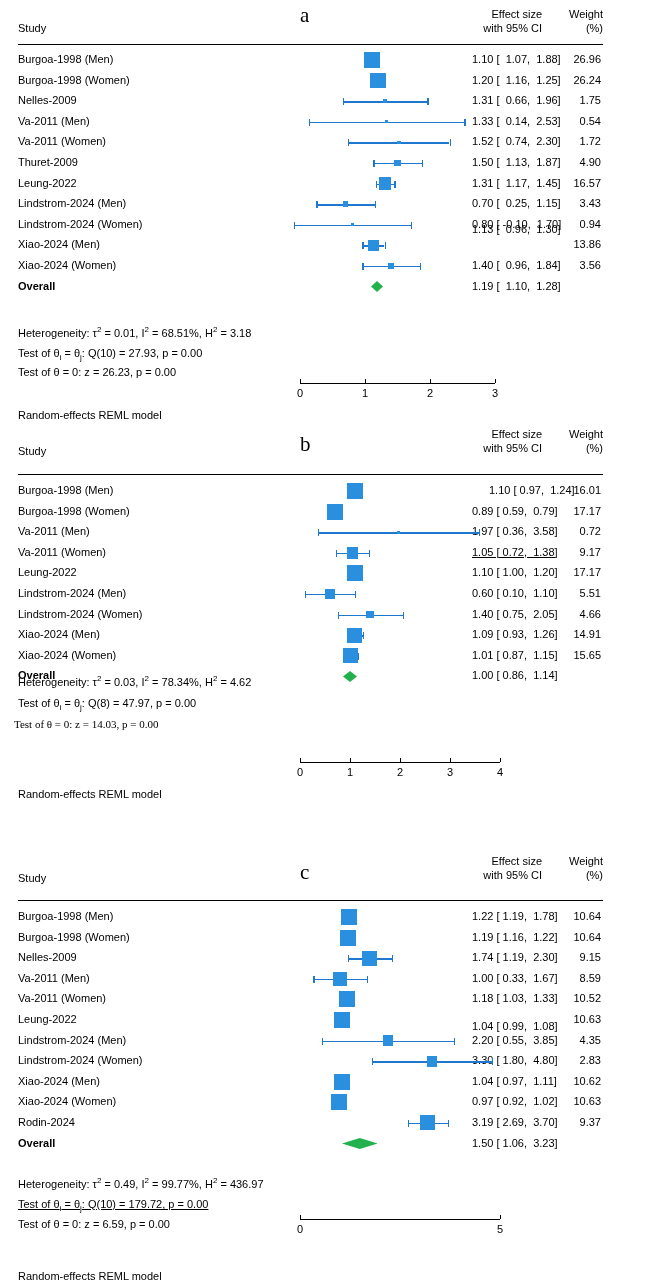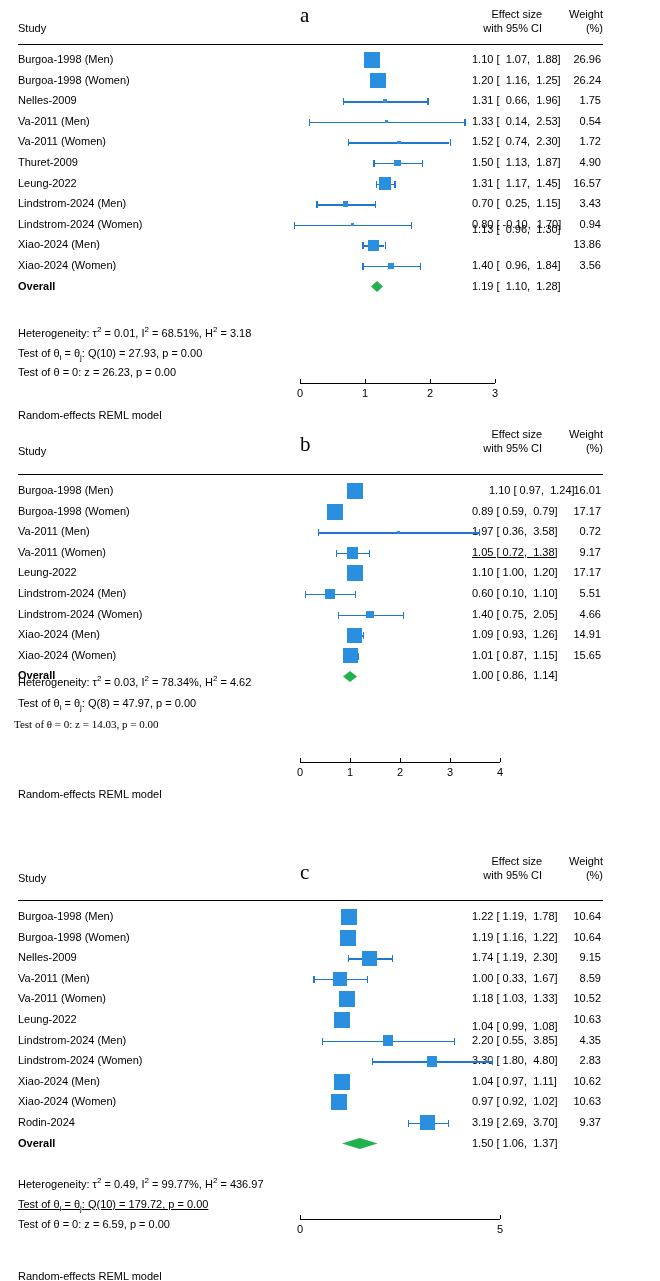--- a/index.html
+++ b/index.html
@@ -381,21 +381,21 @@
       <div class="ci-cap" style="left:340.8px;top:1099.4px;height:7px;"></div>
       <div class="box" style="left:330.8037602822289px;top:1094.403760282229px;width:15.992479435542213px;height:15.992479435542213px;"></div>
       <div class="row-label" style="left:18px;top:1116px;">Rodin-2024</div>
       <div class="row-eff" style="left:472px;top:1116px;">3.19 [ 2.69,  3.70]</div>
       <div class="row-wt" style="left:541px;top:1116px;width:60px;">9.37</div>
       <div class="ci-line" style="left:407.6px;top:1123px;width:40.39999999999998px;"></div>
       <div class="ci-cap" style="left:407.6px;top:1120px;height:7px;"></div>
       <div class="ci-cap" style="left:448px;top:1120px;height:7px;"></div>
       <div class="box" style="left:420.0926101569428px;top:1115.4926101569426px;width:15.01477968611449px;height:15.01477968611449px;"></div>
       <div class="row-label bold" style="left:18px;top:1136.6px;">Overall</div>
-      <div class="row-eff" style="left:472px;top:1136.6px;">1.50 [ 1.06,  1.37]</div>
+      <div class="row-eff" style="left:472px;top:1136.6px;">1.50 [ 1.06,  3.23]</div>
       <svg width="37.60000000000002" height="13" style="position:absolute;left:341.2px;top:1137.1px;">
         <polygon points="1,6.5 18.80000000000001,1 36.60000000000002,6.5 18.80000000000001,12" fill="#22b14c"></polygon>
       </svg>
       <div class="note" style="left:18px;top:1176px;">Heterogeneity: τ<sup>2</sup> = 0.49, I<sup>2</sup> = 99.77%, H<sup>2</sup> = 436.97</div>
       <div class="note" style="left:18px;top:1198px;text-decoration:underline;">Test of θ<sub>i</sub> = θ<sub>j</sub>: Q(10) = 179.72, p = 0.00</div>
       <div class="note" style="left:18px;top:1218px;">Test of θ = 0: z = 6.59, p = 0.00</div>
       <div class="axis-line" style="left:300px;top:1219px;width:200px;"></div>
       <div class="tick" style="left:300px;top:1215px;"></div>
       <div class="tick-lab" style="left:290px;top:1223px;">0</div>
       <div class="tick" style="left:500px;top:1215px;"></div>

